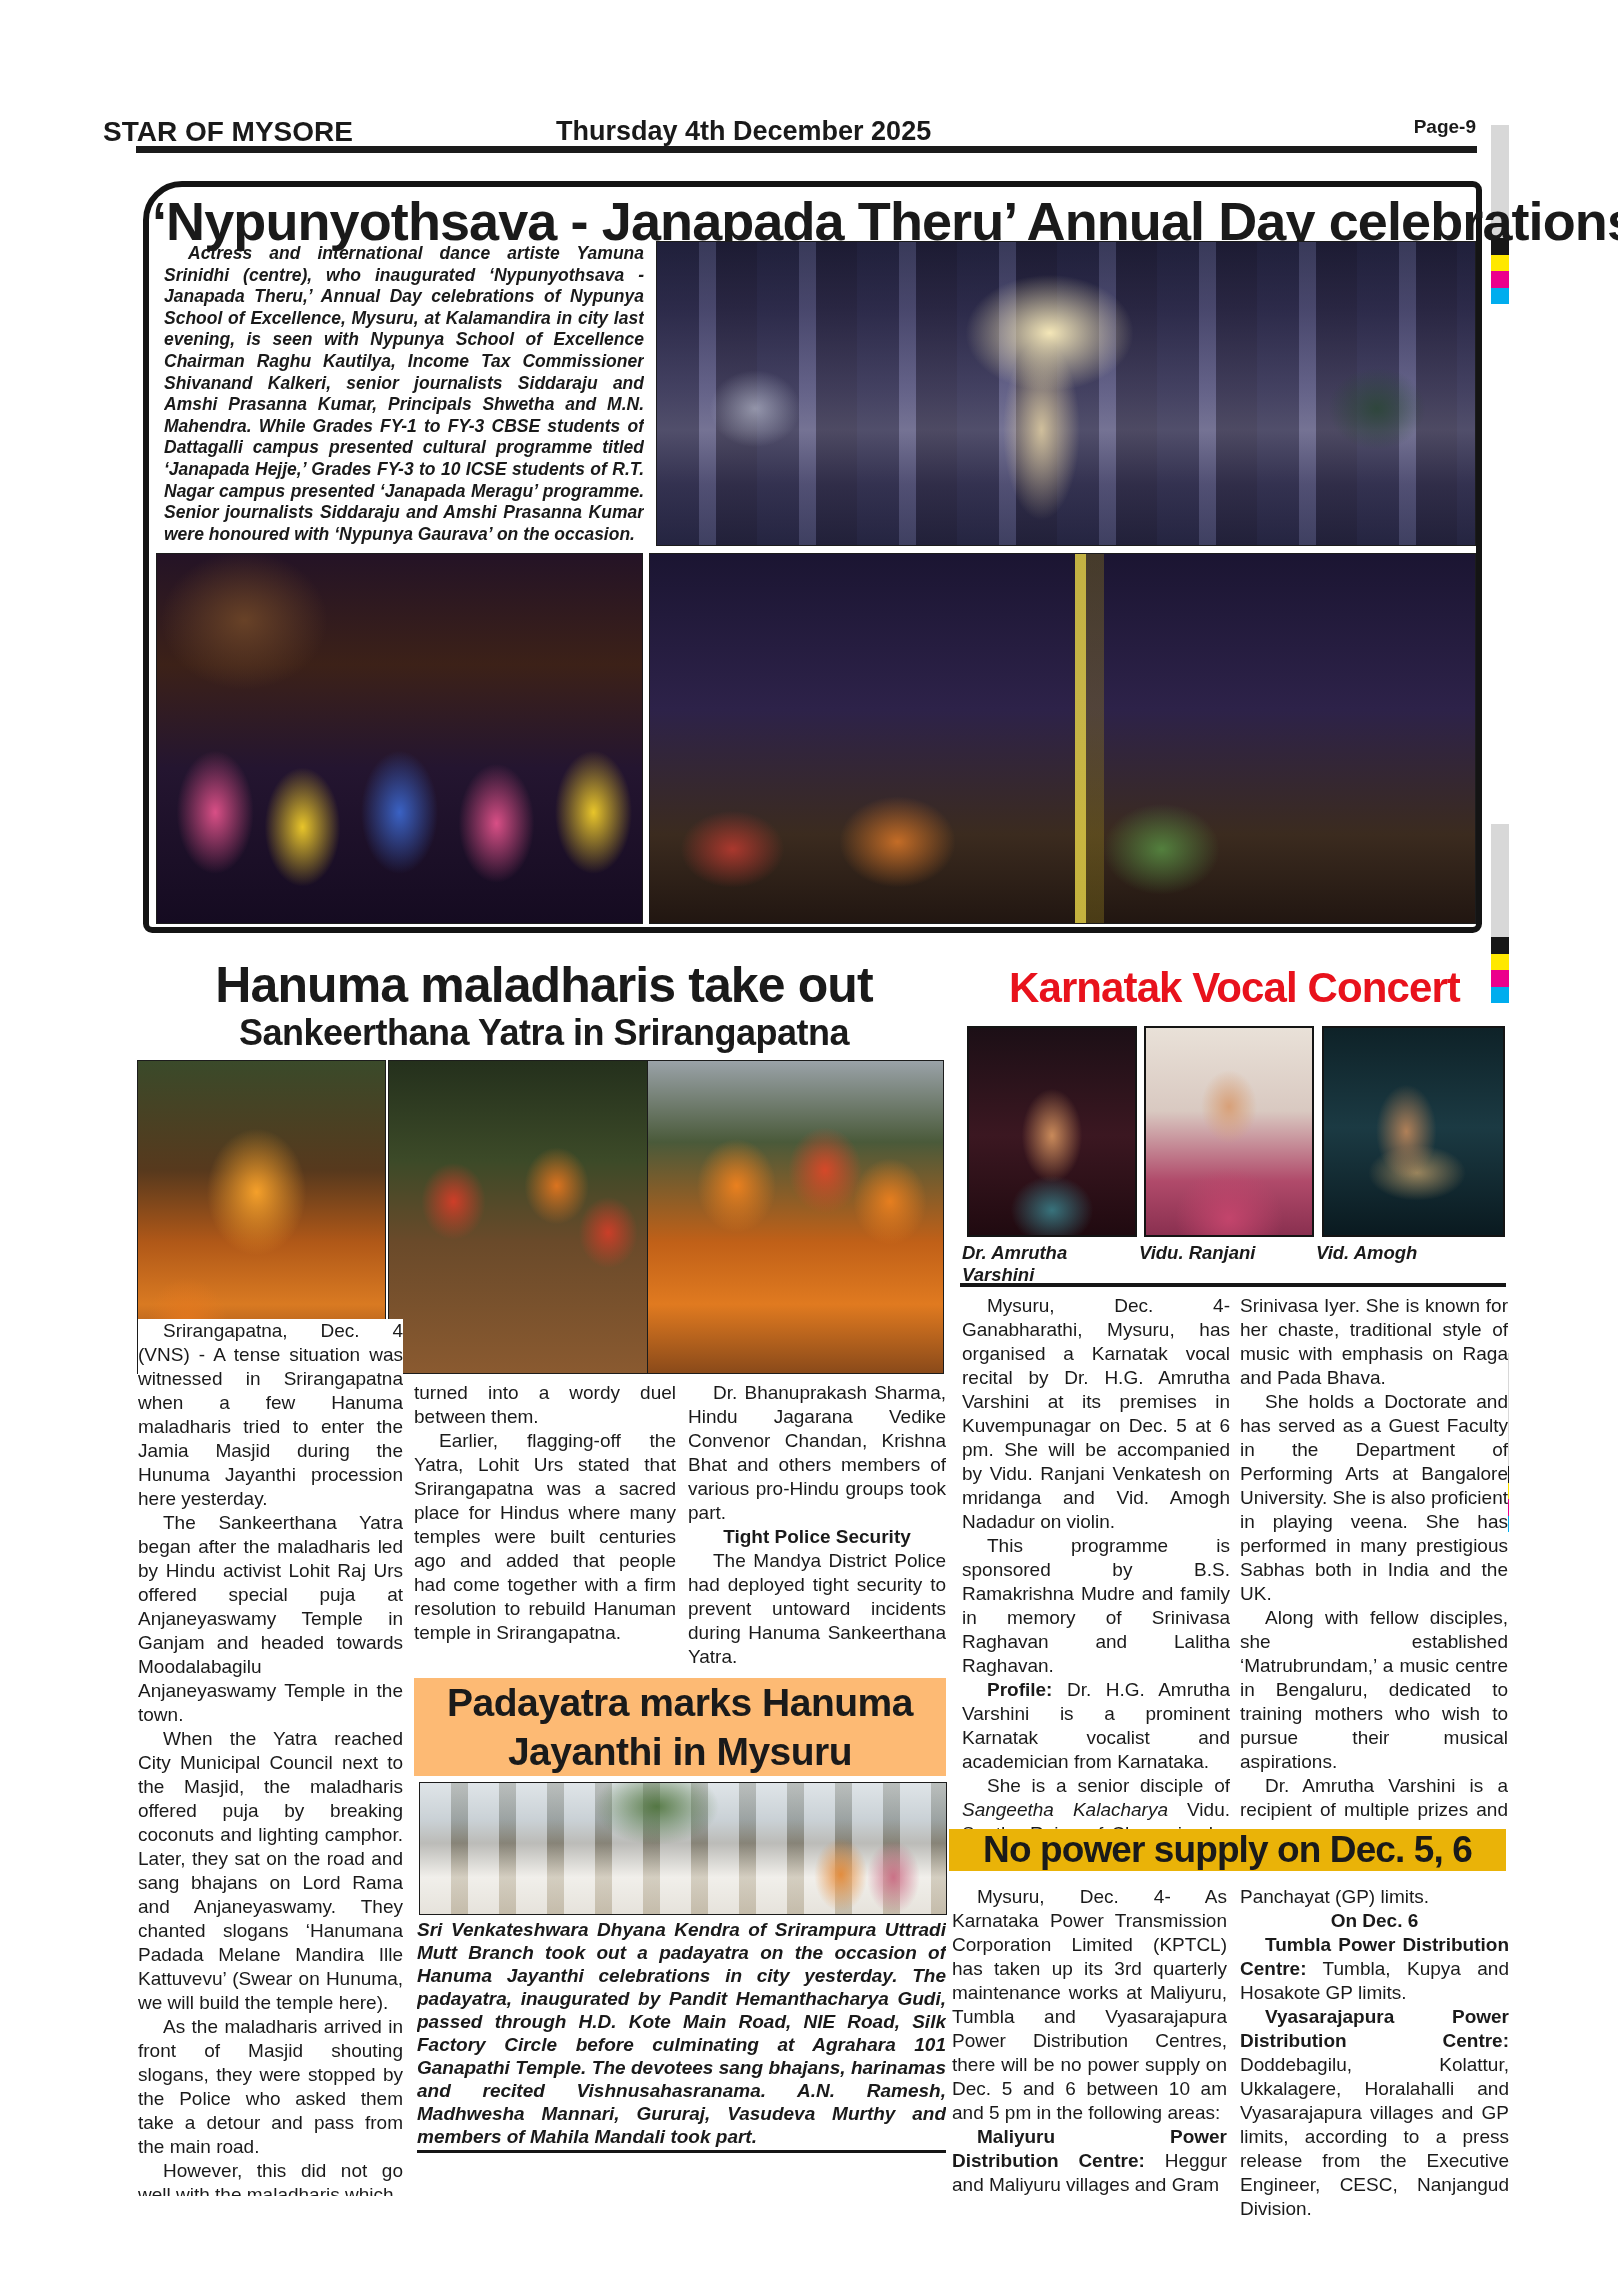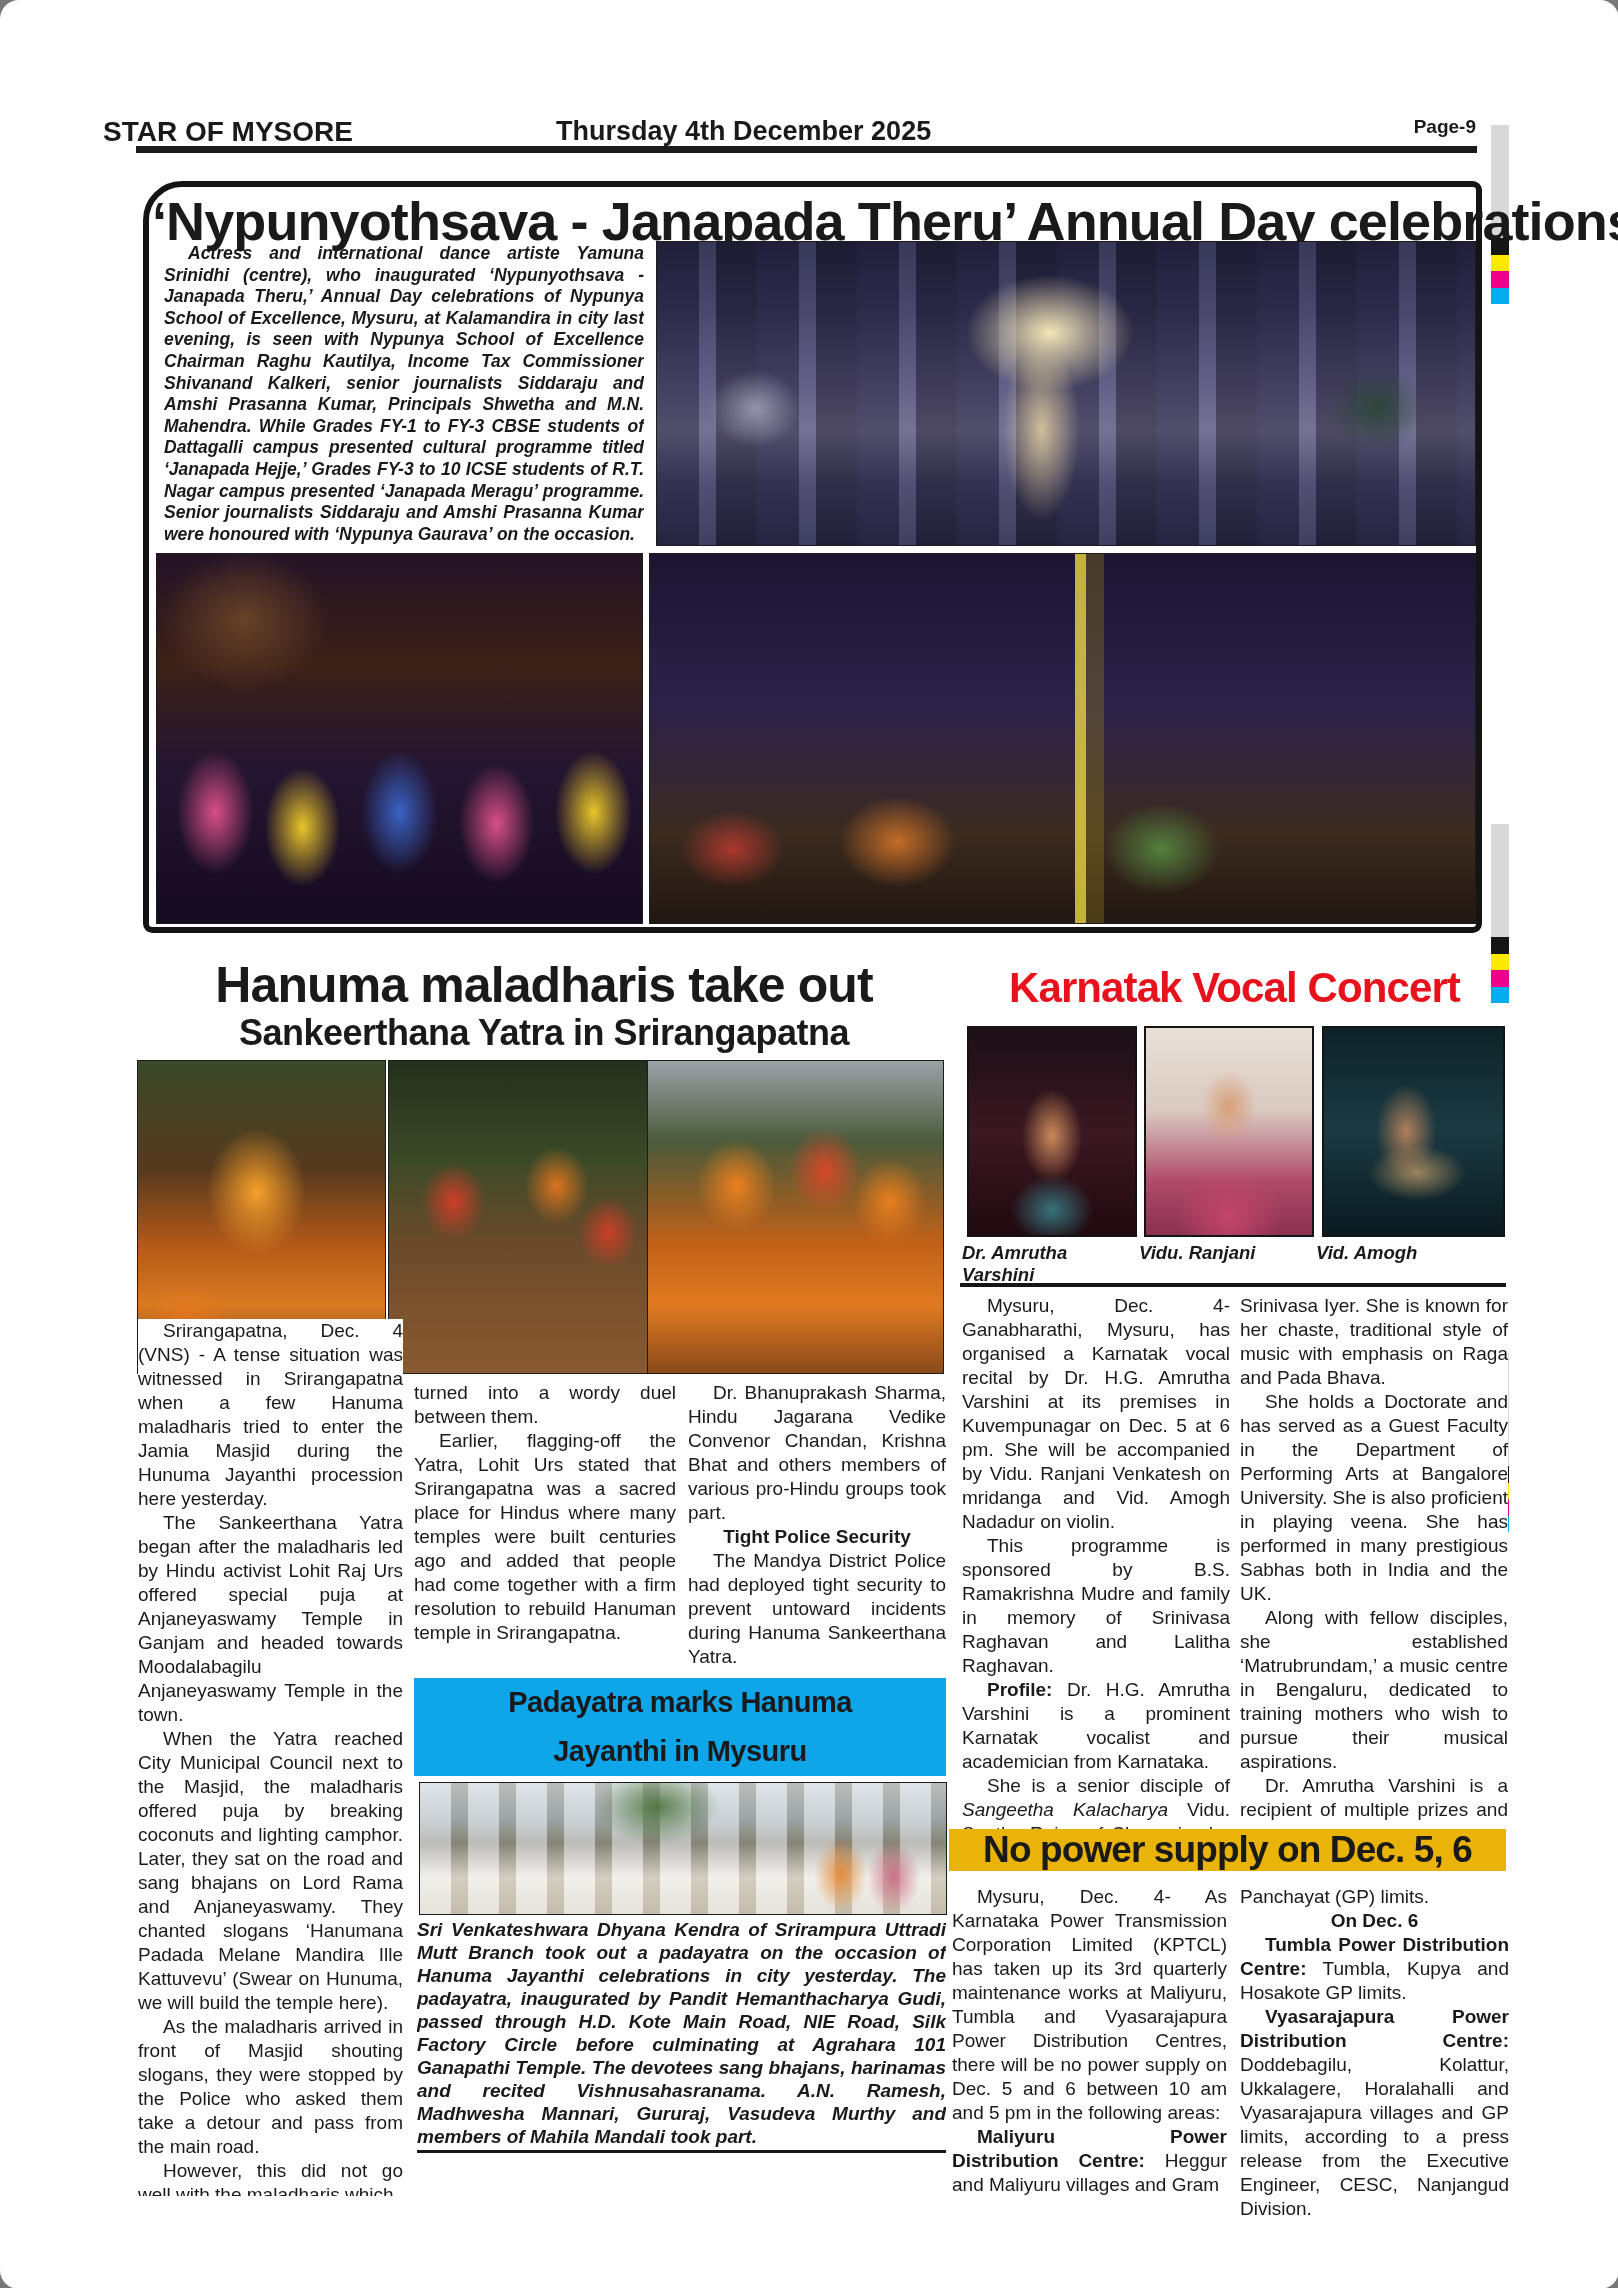--- a/index.html
+++ b/index.html
@@ -1,20 +1,19 @@
 <!DOCTYPE html>
 <html style="--red: #e8121c; --reg-bar: #d8d8d8; --reg-k: #161616; --reg-y: #ffe800; --reg-m: #ec008c; --reg-c: #00adee;font-size:14.8px"><head>
 <meta charset="utf-8">
 <style>
   html,body{margin:0;padding:0;background:#777;}
   .page{
     position:relative;width:1619px;height:2289px;background:#ffffff;
     font-family:"Liberation Sans",sans-serif;color:#1a1a1a;margin:0 auto;
     overflow:hidden;
-    border-radius:19px;
   }
   .abs{position:absolute;}
 
   
   .masthead{left:103px;top:116px;font-size:28px;font-weight:bold;letter-spacing:0;}
   .dateline{left:556px;top:116px;font-size:27px;font-weight:bold;}
   .pagenum{left:1347px;top:116px;width:129px;text-align:right;font-size:19px;font-weight:bold;}
   .header-rule{left:136px;top:146px;width:1341px;height:6.5px;background:#1b1b1b;}
 
   
@@ -102,22 +101,22 @@
       repeating-linear-gradient(90deg, rgba(255,255,255,.55) 0 31px, rgba(190,180,160,.35) 31px 48px),
       linear-gradient(180deg,#b8c4cc 0%,#8a9aa4 28%,#6a6a62 46%,#e0dcd2 72%,#c8c0b0 100%);}
 
   
   .yatra-head{left:138px;top:956px;width:812px;text-align:center;font-size:50px;
               font-weight:bold;letter-spacing:-0.9px;white-space:nowrap;}
   .yatra-sub{left:138px;top:1012px;width:812px;text-align:center;font-size:36px;
              font-weight:bold;letter-spacing:-0.5px;white-space:nowrap;}
   .concert-head{left:962px;top:964px;width:545px;text-align:center;font-size:42px;
                 font-weight:bold;letter-spacing:-0.9px;color:var(--red,#e8121c);white-space:nowrap;}
-  .pada-head{left:414px;top:1678px;width:532px;text-align:center;font-size:29px;
-             font-weight:bold;line-height:49px;letter-spacing:-0.5px;background:#0ea5e9;}
+  .pada-head{left:414px;top:1678px;width:532px;text-align:center;font-size:39px;
+             font-weight:bold;line-height:49px;letter-spacing:-0.5px;background:#fdba74;}
   .power-head{left:949px;top:1829px;width:557px;text-align:center;font-size:37px;
               font-weight:bold;letter-spacing:-0.9px;white-space:nowrap;background:#eab308;}
 
   
   .bodycol{font-size:19px;line-height:24px;text-align:justify;overflow:hidden;background:#fff;}
   .bodycol p{margin:0;text-indent:25px;}
   .bodycol p.cont{text-indent:0;}
   .bodycol p.subhead{text-indent:0;text-align:center;font-weight:bold;}
   .bodycol b{font-weight:bold;}
 

